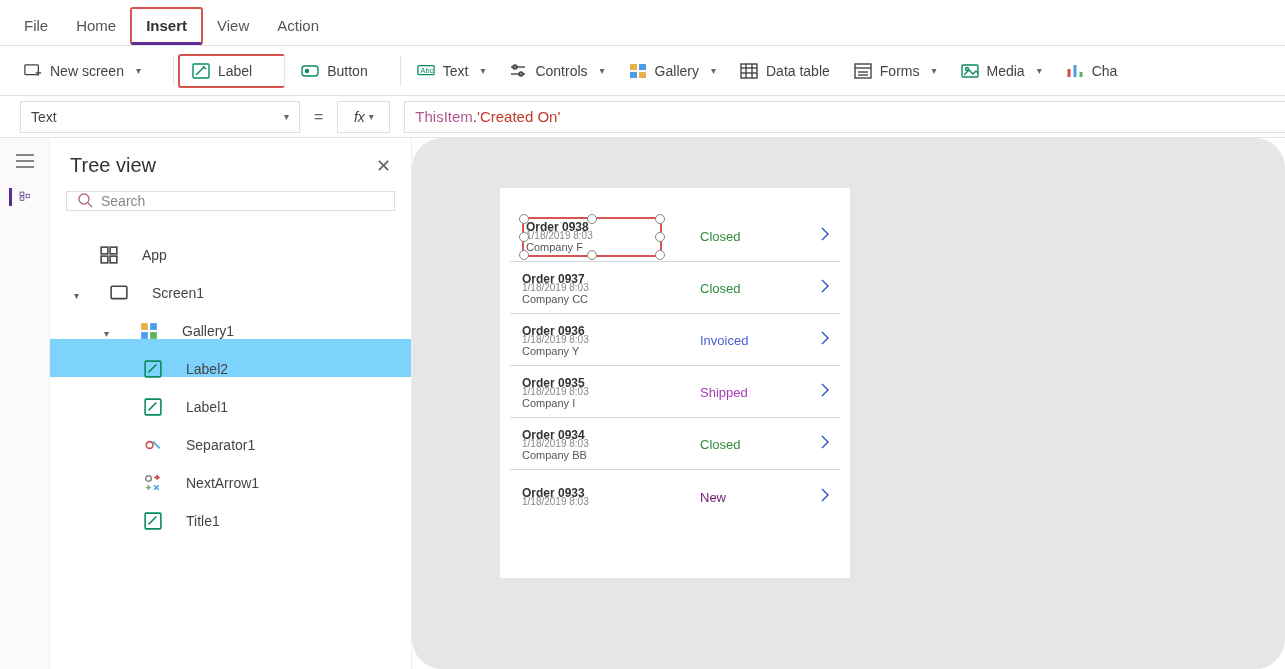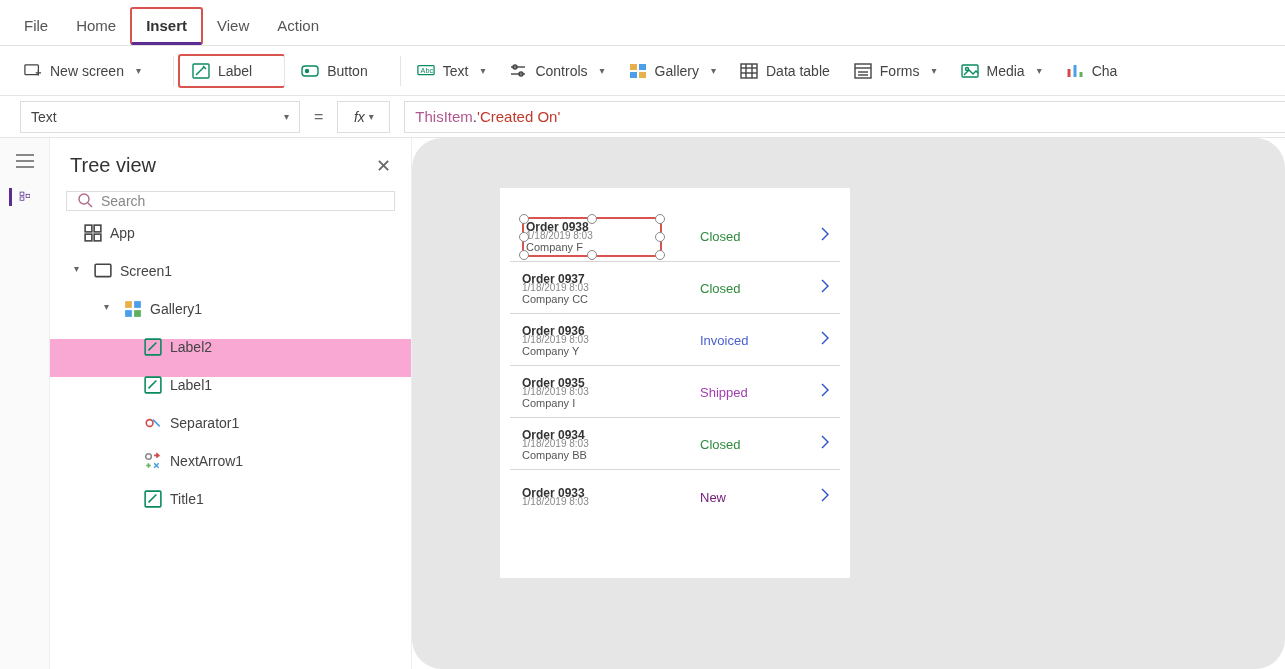--- a/index.html
+++ b/index.html
@@ -32,23 +32,23 @@
   .main { display: flex; height: calc(669px - 46px - 50px - 42px); }
   .left-rail { width: 50px; background: #fafafa; border-right: 1px solid #eee; display: flex; flex-direction: column; align-items: center; padding-top: 14px; gap: 18px; }
   .rail-icon { width: 22px; height: 18px; color: #555; }
   .rail-active { border-left: 3px solid #5b2c91; padding-left: 7px; margin-left: -10px; }
 
   .tree-panel { width: 362px; border-right: 1px solid #eee; display: flex; flex-direction: column; }
   .tree-header { display: flex; align-items: flex-end; justify-content: space-between; padding: 16px 20px 10px 20px; }
   .tree-header h2 { font-size: 20px; font-weight: 400; color: #333; }
   .tree-search { margin: 4px 16px 10px 16px; height: 20px; border: 1px solid #ddd; display: flex; align-items: center; padding: 0 10px; gap: 8px; color: #888; }
   .tree-list { flex: 1; overflow: auto; padding-top: 4px; }
-  .tree-row { display: flex; align-items: flex-start; height: 38px; padding: 0 14px; gap: 8px; color: #444; cursor: pointer; }
+  .tree-row { display: flex; align-items: flex-end; height: 38px; padding: 0 14px; gap: 24px; color: #444; cursor: pointer; }
   .tree-row .expand { width: 12px; font-size: 10px; color: #666; }
-  .tree-row.selected { background: #f9a8d4; }
+  .tree-row.selected { background: #7dd3fc; }
   .indent-1 { padding-left: 24px; }
   .indent-2 { padding-left: 54px; }
   .indent-3 { padding-left: 94px; }
   .ctrl-icon { width: 18px; height: 16px; display: inline-flex; align-items: center; justify-content: center; }
 
   
   .canvas { flex: 1; background: #e6e6e6; display: flex; align-items: flex-start; justify-content: flex-start; padding: 50px 0 0 88px; border-radius: 30px; }
   .phone { width: 350px; height: 390px; background: #fff; padding: 22px 10px 10px 10px; }
   .gallery-item { display: flex; align-items: center; justify-content: space-between; height: 52px; border-bottom: 1px solid #d6d6d6; padding: 6px 8px 4px 12px; }
   .gallery-item:last-child { border-bottom: none; }

